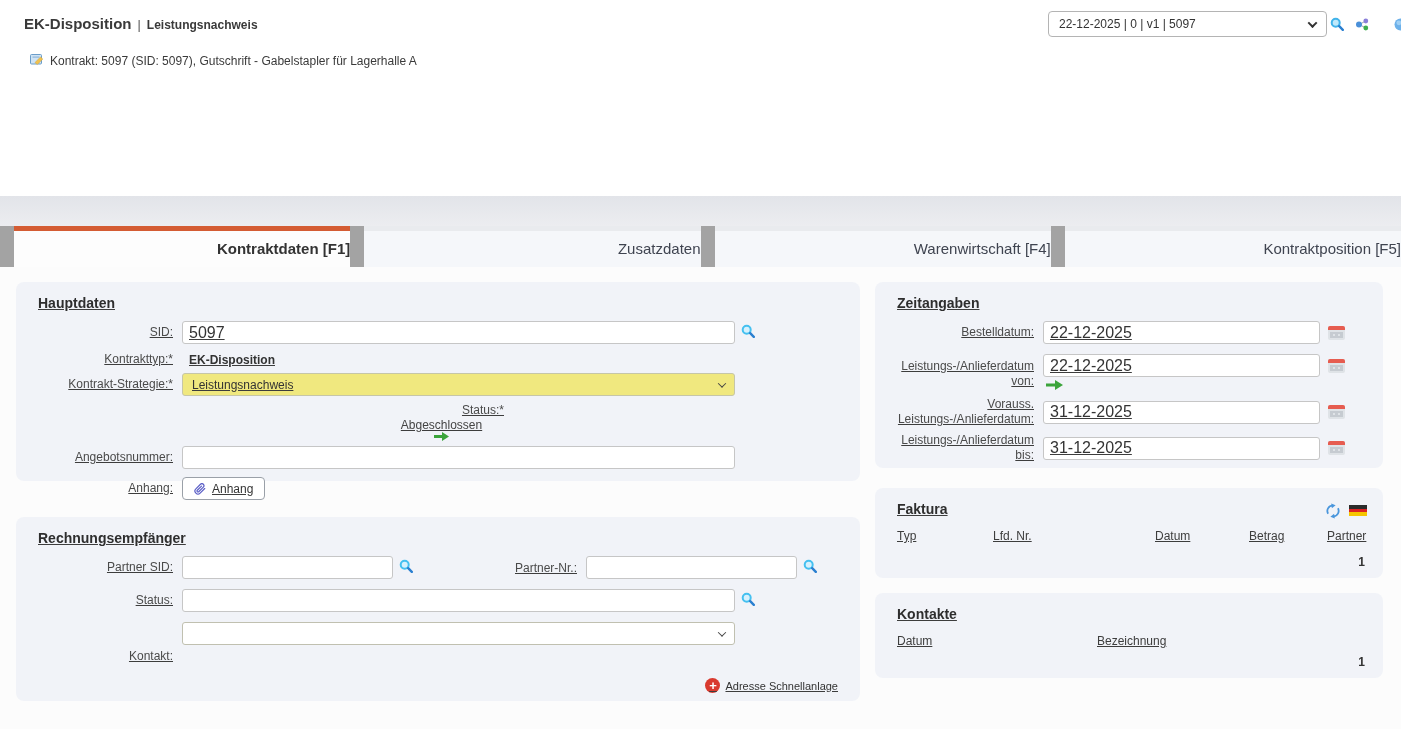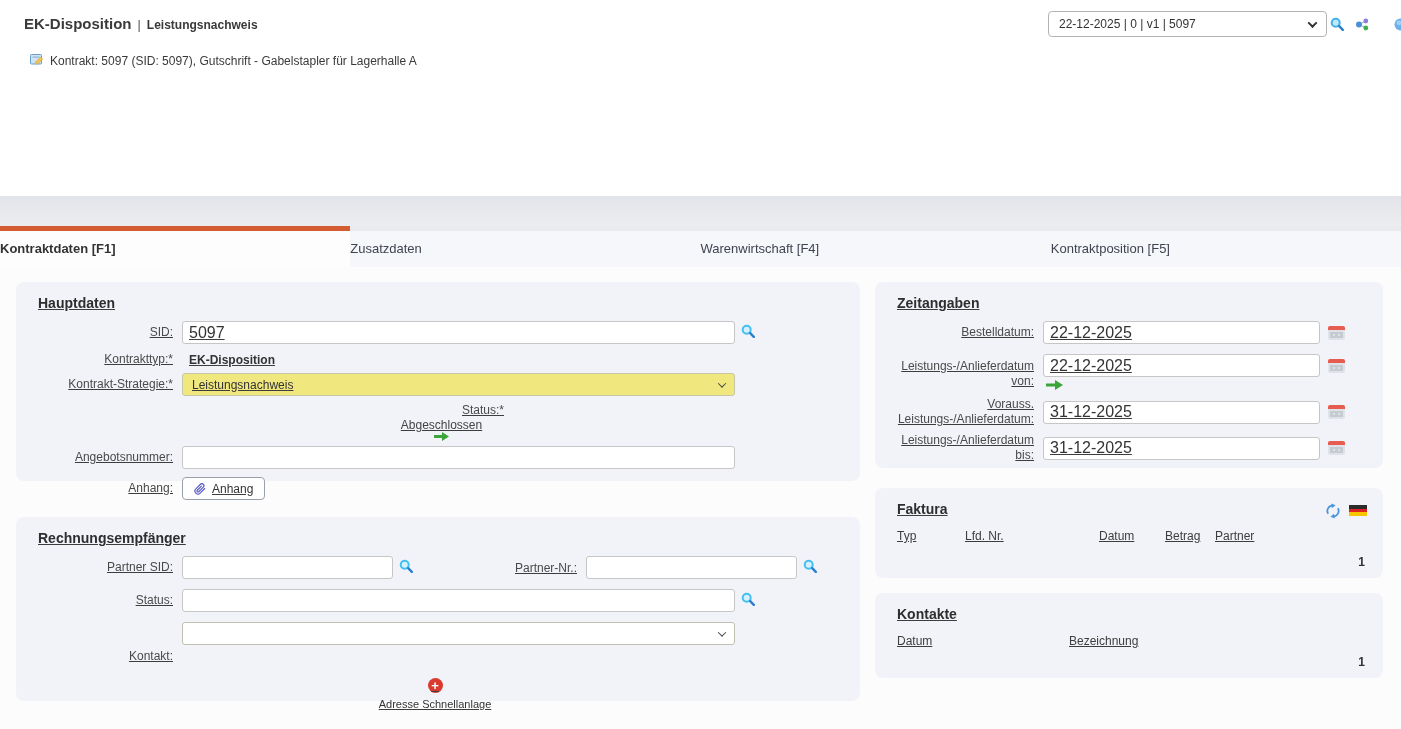--- a/index.html
+++ b/index.html
@@ -23,22 +23,22 @@
   .chev { width:7px; height:7px; border-right:2px solid #333; border-bottom:2px solid #333;
     transform:rotate(45deg) translate(-1px,-1px); flex-shrink:0; }
   .chev.small { width:6px; height:6px; border-width:1.6px; border-color:#444; }
   .top-icons { position:absolute; left:1330px; top:17px; display:flex; align-items:center; gap:11px; }
   .iconbtn { display:inline-flex; align-items:center; justify-content:center; cursor:pointer; }
 
   
   .tabband { position:absolute; left:0; top:196px; width:100%; height:30px;
     background:linear-gradient(#e2e4e9,#ecedf0); }
   .tabs { position:absolute; left:0; top:226px; width:100%; height:41px; display:flex; }
-  .tab { flex:1; text-align:left; font-size:13px; color:#3f4450; line-height:35px;
-    background:#f5f7fa; border-top:5px solid #e9ebee; cursor:pointer; }
+  .tab { flex:1; text-align:right; font-size:15px; color:#3f4450; line-height:35px;
+    background:#f5f7fa; border-top:5px solid #e9ebee; cursor:pointer;margin-left:14px; }
   .tab.active { background:#fdfdfd; border-top:5px solid #d45c33; font-weight:bold; color:#333; }
 
   .content { position:absolute; left:0; top:267px; width:100%; height:462px; background:#fcfcfc; }
 
   
   .panel { position:absolute; background:#f1f3f8; border-radius:8px; padding:12px 16px;text-decoration:underline; }
   .panel h3 { font-size:14px; color:#2e2e2e; margin:1px 0 10px 6px; }
   #panel-hauptdaten { left:16px;  top:282px; width:844px; height:199px; }
   #panel-rechnung   { left:16px;  top:517px; width:844px; height:184px; }
   #panel-zeit       { left:875px; top:282px; width:508px; height:186px; }
@@ -76,25 +76,25 @@
     background:repeating-linear-gradient(90deg,#b9bfc6 0 3px,transparent 3px 5px),
                repeating-linear-gradient(0deg,#b9bfc6 0 2px,transparent 2px 4px); }
   .ico-plus { width:15px; height:15px; border-radius:50%; background:#d93a2f; color:#fff;
     display:inline-flex; align-items:center; justify-content:center; font-weight:bold; font-size:13px;
     line-height:1; flex-shrink:0; cursor:pointer; }
   .ico-plus::before { content:"+"; margin-top:-1px; }
   .ico-flag { width:18px; height:11px; display:flex; flex-direction:column; flex-shrink:0; }
   .ico-flag i { flex:1; }
   .searchmargin { margin-left:6px; cursor:pointer; }
 
-  .schnell { display:flex; justify-content:flex-end; align-items:center; gap:5px; margin-top:14px; padding-right:6px;flex-direction:column; }
+  .schnell { display:flex; justify-content:flex-end; align-items:center; gap:5px; margin-top:14px; padding-right:6px; }
   .schnell .txt { font-size:11px; color:#333; }
 
   
-  .thead { display:flex; margin:6px 0 0 6px; color:#3d3d3d; }
+  .thead { display:flex; margin:6px 0 0 6px; color:#3d3d3d;gap:28px; }
   .count { position:absolute; right:18px; bottom:9px; font-weight:bold; color:#333; }
   .panelhead { display:flex; align-items:center; }
   .panelhead h3 { margin-bottom:6px; }
   .panelhead .spacer { flex:1; }
   .panelhead .icons { display:flex; align-items:center; gap:8px; margin-top:-2px; }
 
   .mb8{margin-bottom:8px;} .mb7{margin-bottom:7px;} .mb6{margin-bottom:6px;} .mb5{margin-bottom:5px;flex-direction:column;}
   .mb10{margin-bottom:10px;} .mb4{margin-bottom:4px;}
   .fieldcol { display:flex; flex-direction:column; }
   .arrow-under { margin:2px 0 0 3px; }

